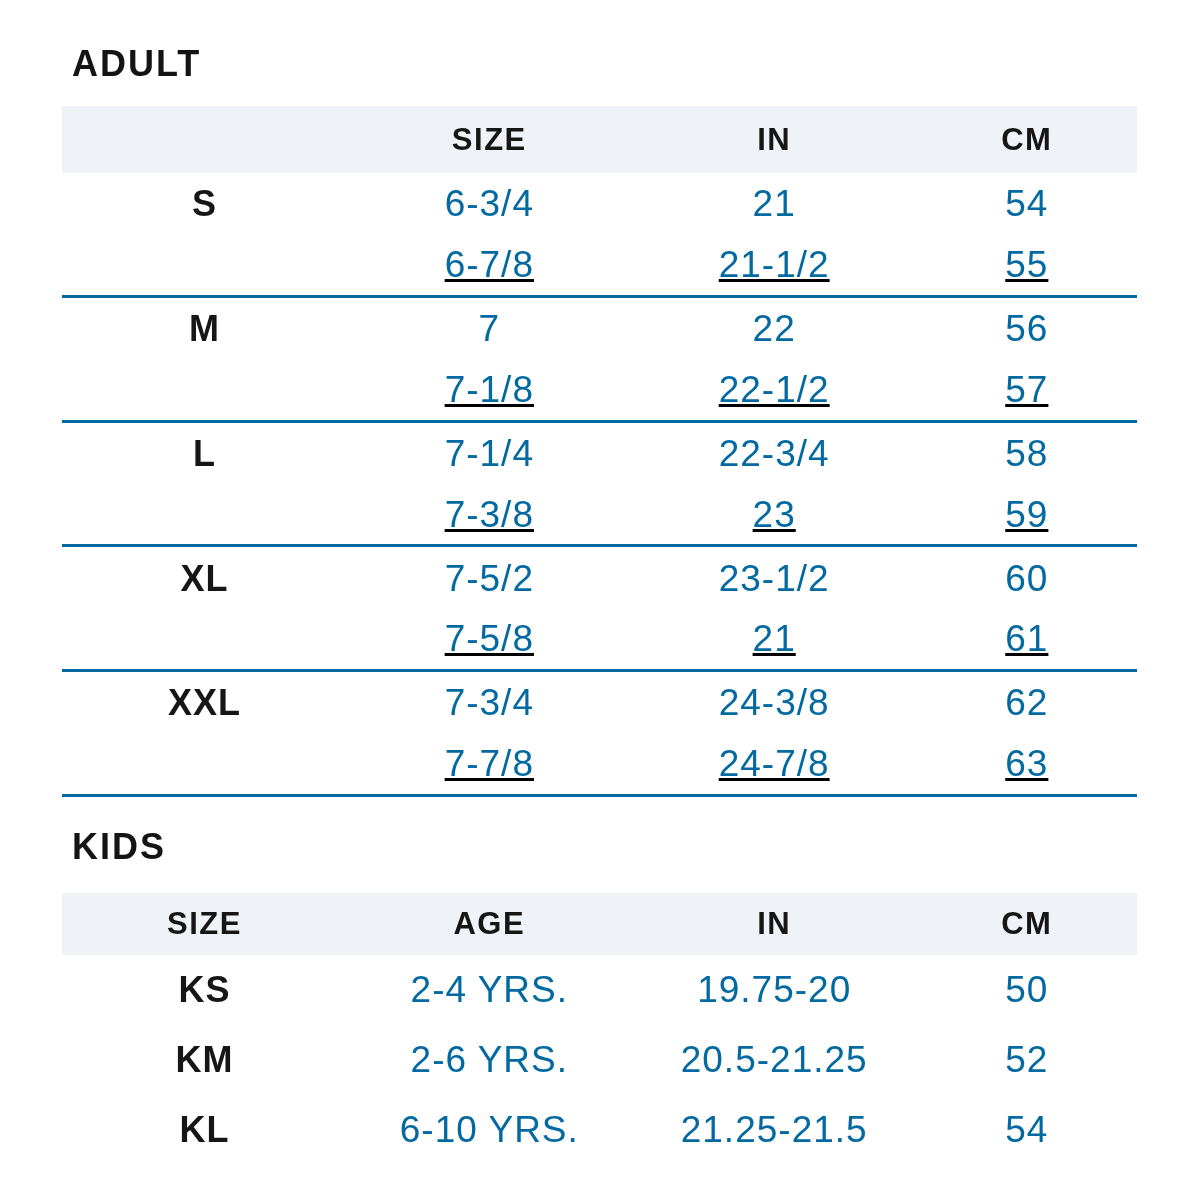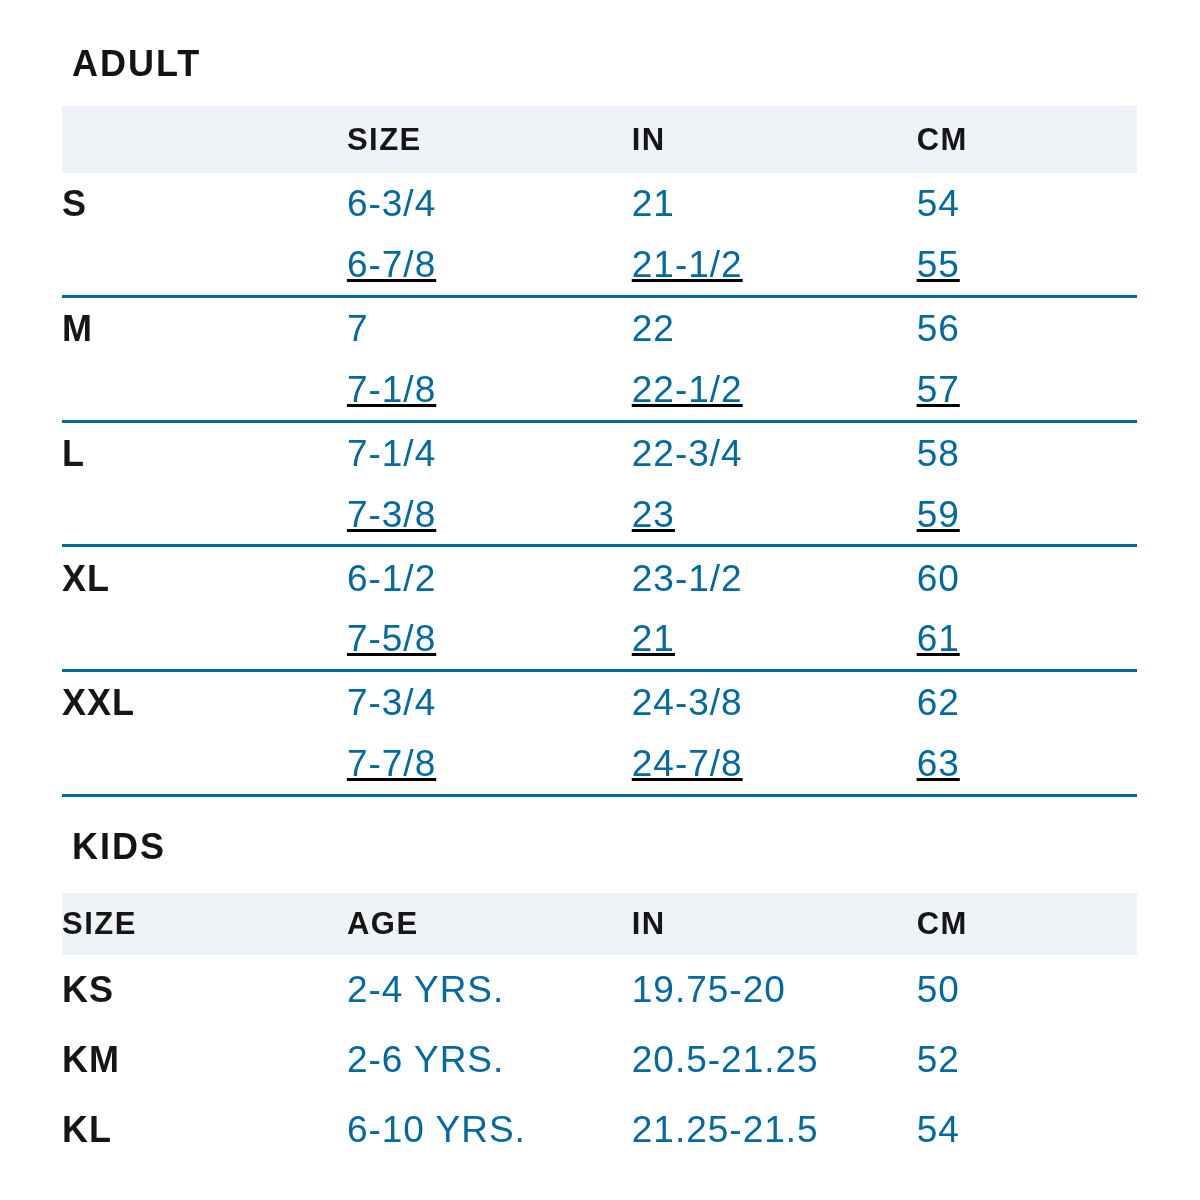--- a/index.html
+++ b/index.html
@@ -42,20 +42,21 @@
     background: #eff2f7;
     height: 67px;
     margin-top: 18px;
   }
   .kids-thead { margin-top: 22px; height: 62px; }
   .adult-row { height: 62.4px; }
   .kids-row  { height: 70px; }
   .rule { border-bottom: 3px solid #0369a1; text-decoration: underline; }
 
   .cell {
+    text-align: center;
     white-space: nowrap;
   }
   .hcell {
     font-size: 31px;
     font-weight: 700;
     letter-spacing: 1.5px;
     color: #161616;
   }
   .label-cell {
     font-size: 36px;
@@ -121,21 +122,21 @@
         </div>
         <div class="trow adult-row rule">
           <div class="cell label-cell"></div>
           <div class="cell value-cell">7-3/8</div>
           <div class="cell value-cell">23</div>
           <div class="cell value-cell">59</div>
         </div>
 
         <div class="trow adult-row">
           <div class="cell label-cell">XL</div>
-          <div class="cell value-cell">6-1/2</div>
+          <div class="cell value-cell">7-5/2</div>
           <div class="cell value-cell">23-1/2</div>
           <div class="cell value-cell">60</div>
         </div>
         <div class="trow adult-row rule">
           <div class="cell label-cell"></div>
           <div class="cell value-cell">7-5/8</div>
           <div class="cell value-cell">21</div>
           <div class="cell value-cell">61</div>
         </div>
 

